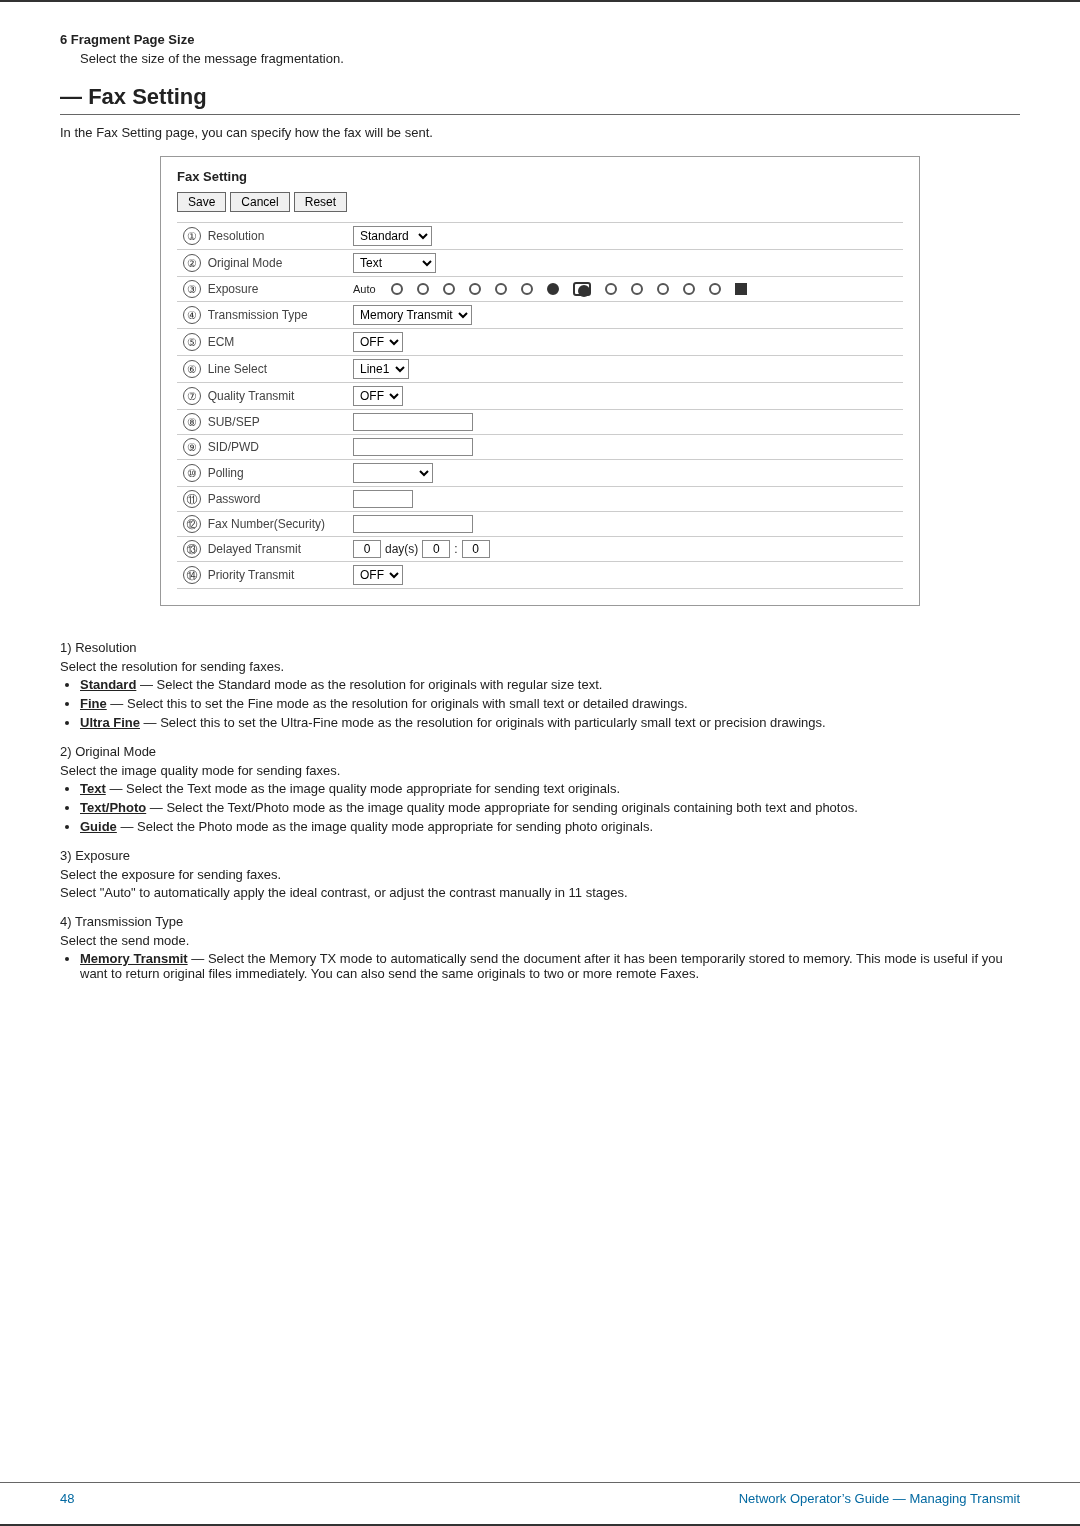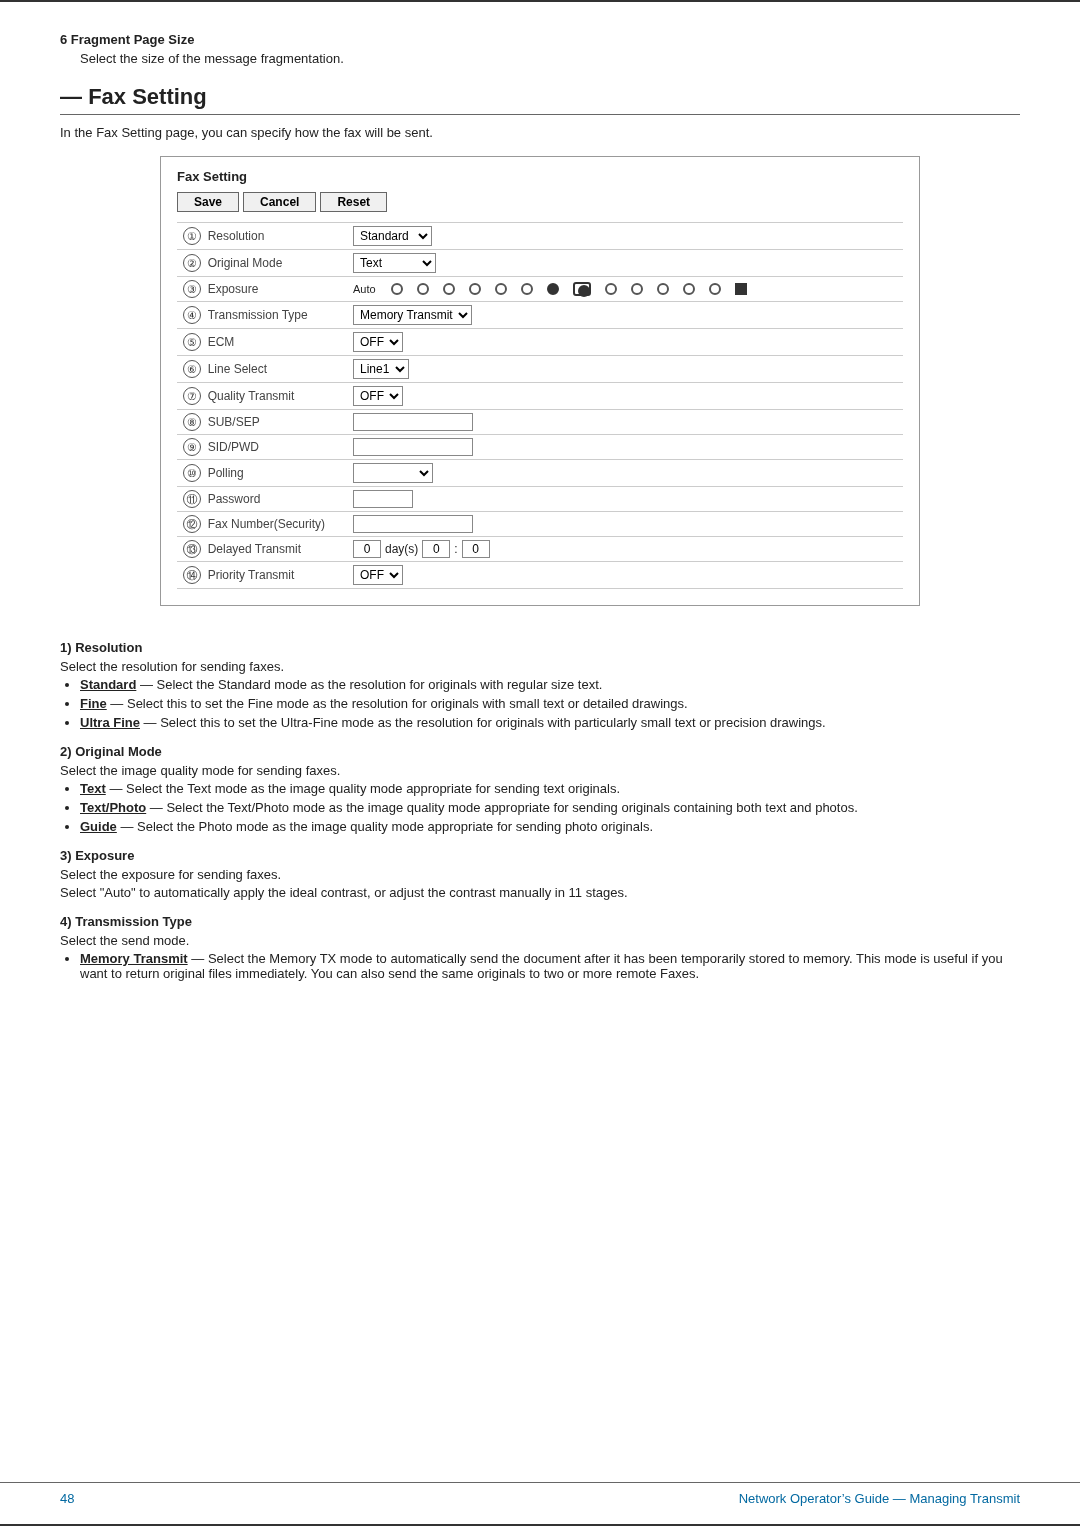--- a/index.html
+++ b/index.html
@@ -59,25 +59,24 @@
       font-size: 13px;
       margin-bottom: 8px;
     }
     .fax-box-buttons {
       margin-bottom: 10px;
       display: flex;
       gap: 4px;
     }
     .fax-box-buttons button {
       font-size: 12px;
-      padding: 2px 16px;
+      padding: 2px 10px;
       border: 1px solid #666;
       background: #f0f0f0;
       cursor: pointer;
-      font-weight: bold;
     }
     
     .fax-table {
       width: 100%;
       border-collapse: collapse;
       font-size: 12px;
     }
     .fax-table tr {
       border-top: 1px solid #ccc;
     }
@@ -195,21 +194,21 @@
     }
     
     .desc-section {
       margin-top: 14px;
     }
     .desc-item {
       margin-bottom: 14px;
     }
     .desc-item h4 {
       font-size: 13px;
-      font-weight: bold;
+      font-weight: normal;
       margin-bottom: 4px;
     }
     .desc-item p {
       font-size: 13px;
       margin-left: 0;
       margin-bottom: 3px;
     }
     .desc-item ul {
       margin-left: 20px;
       margin-top: 3px;

